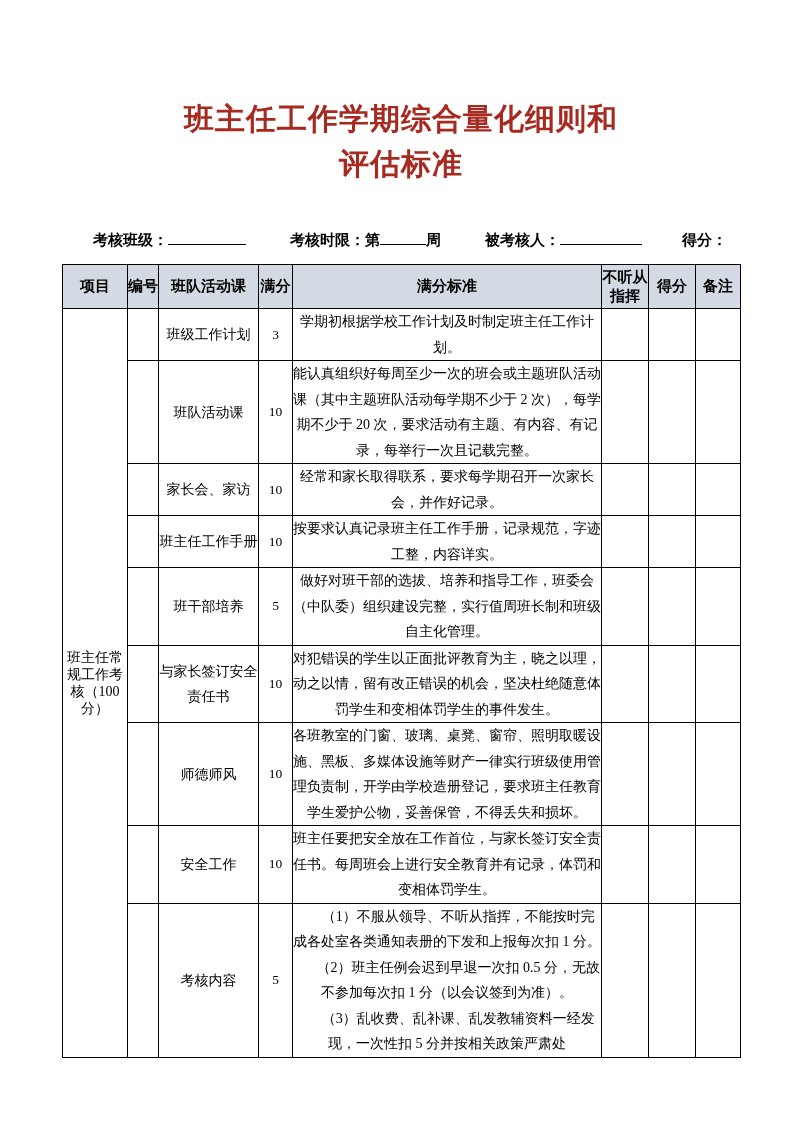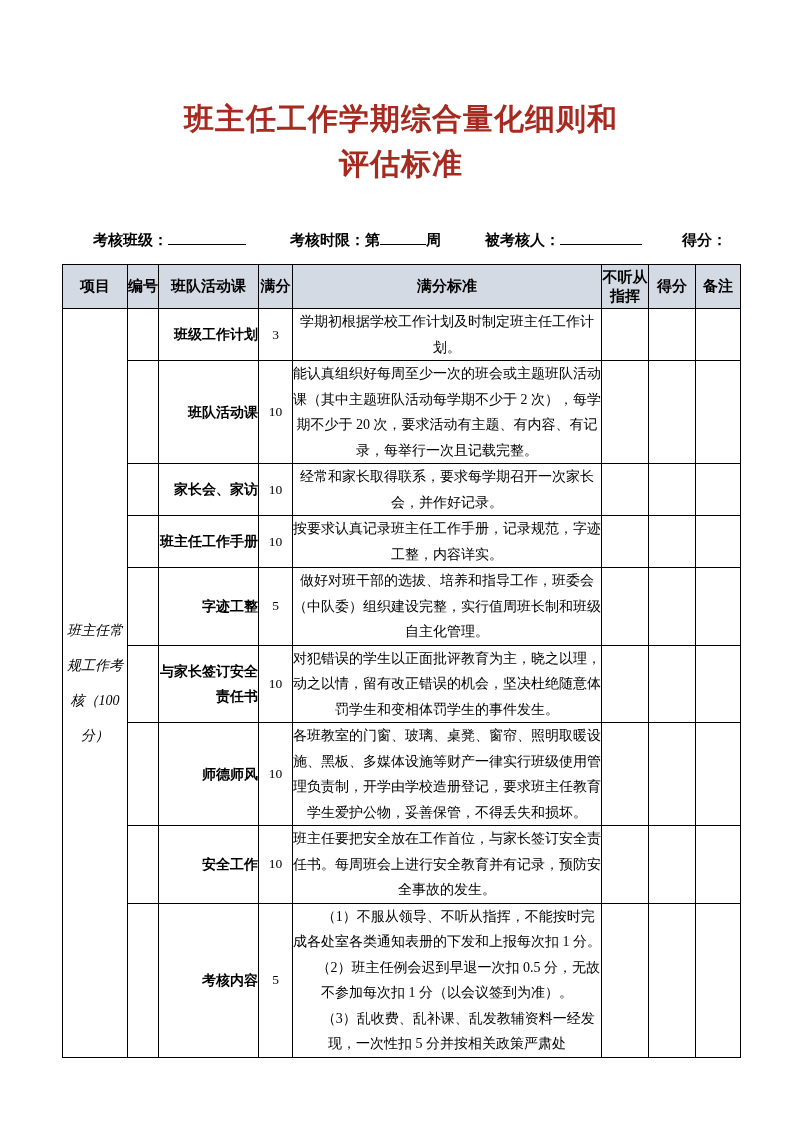--- a/index.html
+++ b/index.html
@@ -93,32 +93,30 @@
   .c-content  { width: 100px; }
   .c-score    { width: 34px; }
   .c-standard { width: 309px; }
   .c-method   { width: 47px; }
   .c-points   { width: 47px; }
   .c-remark   { width: 45px; }
 
   td.project-cell {
     text-align: center;
     font-size: 14px;
-    line-height: 35px;
+    line-height: 17px;
     vertical-align: middle;
     padding: 2px 3px;
-    font-style: italic;
   }
   td.content-cell {
     font-size: 14px;
     line-height: 25px;
     padding: 2px 6px 2px 8px;
     vertical-align: middle;
-    text-align: right;
-    font-weight: bold;
+    text-align: center;
   }
   td.score-cell {
     text-align: center;
     font-size: 13.5px;
     vertical-align: middle;
   }
   td.standard-cell {
     font-size: 14px;
     line-height: 25.5px;
     padding: 2px 7px 2px 7px;
@@ -214,21 +212,21 @@
         <td class="standard-cell">
           <p class="std-para">按要求认真记录班主任工作手册，记录规范，字迹工整，内容详实。</p>
         </td>
         <td class="blank-cell"></td>
         <td class="blank-cell"></td>
         <td class="blank-cell"></td>
       </tr>
 
       <tr>
         <td class="num-cell"></td>
-        <td class="content-cell">字迹工整</td>
+        <td class="content-cell">班干部培养</td>
         <td class="score-cell">5</td>
         <td class="standard-cell">
           <p class="std-para">做好对班干部的选拔、培养和指导工作，班委会（中队委）组织建设完整，实行值周班长制和班级自主化管理。</p>
         </td>
         <td class="blank-cell"></td>
         <td class="blank-cell"></td>
         <td class="blank-cell"></td>
       </tr>
 
       <tr>
@@ -253,21 +251,21 @@
         <td class="blank-cell"></td>
         <td class="blank-cell"></td>
         <td class="blank-cell"></td>
       </tr>
 
       <tr>
         <td class="num-cell"></td>
         <td class="content-cell">安全工作</td>
         <td class="score-cell">10</td>
         <td class="standard-cell">
-          <p class="std-para">班主任要把安全放在工作首位，与家长签订安全责任书。每周班会上进行安全教育并有记录，预防安全事故的发生。</p>
+          <p class="std-para">班主任要把安全放在工作首位，与家长签订安全责任书。每周班会上进行安全教育并有记录，体罚和变相体罚学生。</p>
         </td>
         <td class="blank-cell"></td>
         <td class="blank-cell"></td>
         <td class="blank-cell"></td>
       </tr>
 
       <tr>
         <td class="num-cell"></td>
         <td class="content-cell">考核内容</td>
         <td class="score-cell">5</td>

